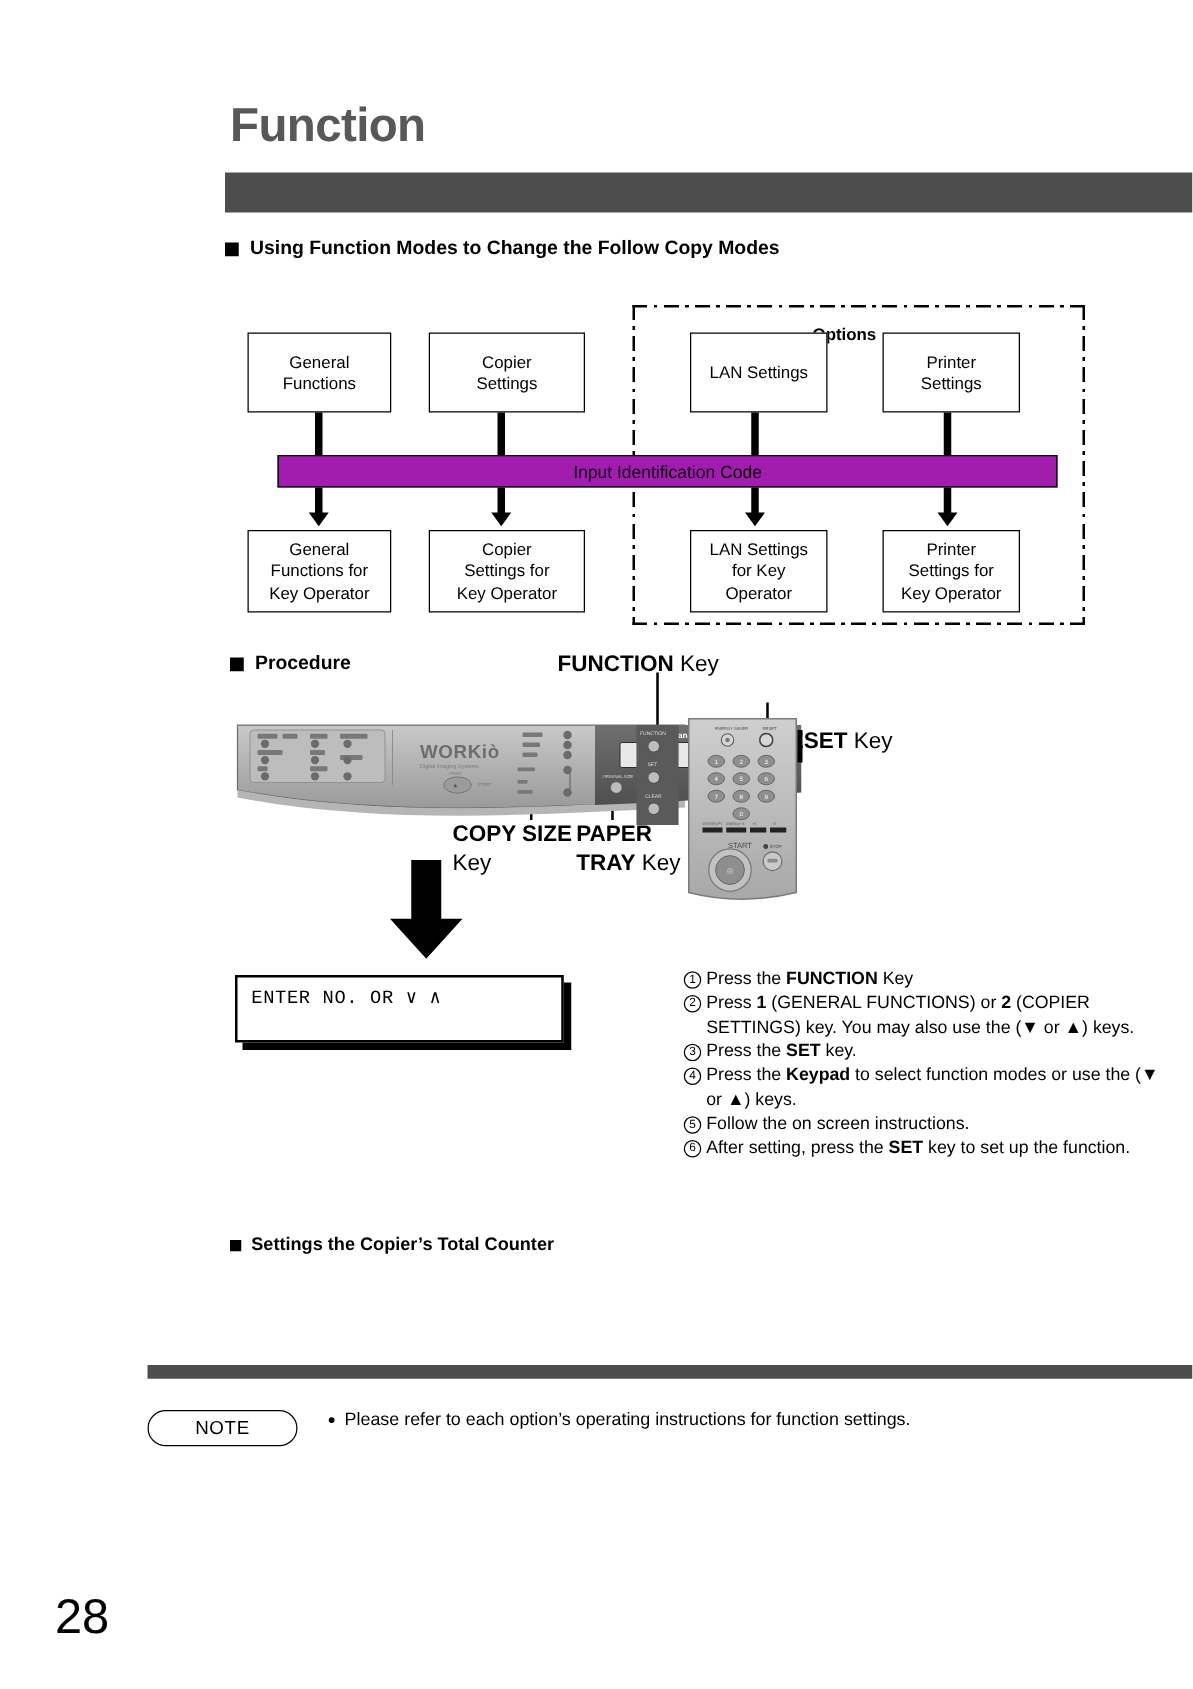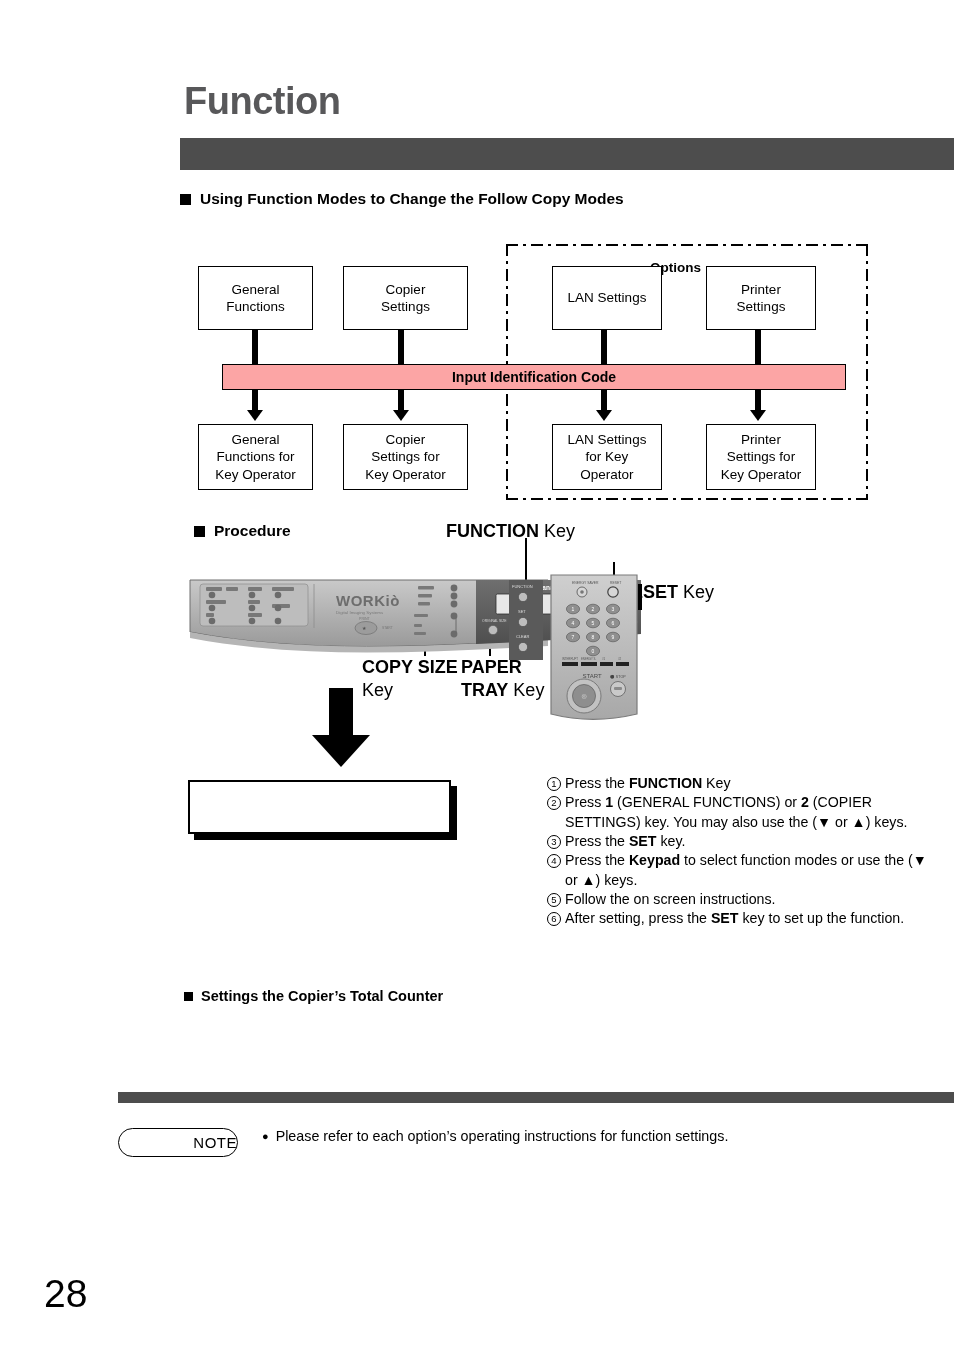--- a/index.html
+++ b/index.html
@@ -39,23 +39,23 @@
     display:flex; align-items:center; justify-content:center; text-align:center;
     font-size:13.5px; line-height:1.28; color:#000; padding:2px;
   }
   .vline { position:absolute; background:#000; width:6px; }
   .arrow-down {
     position:absolute; width:0;height:0;
     border-left:8px solid transparent; border-right:8px solid transparent;
     border-top:11px solid #000;
   }
   .idbar {
-    position:absolute; border:1.6px solid #000; background:#fca5a5;
+    position:absolute; border:1.6px solid #000; background:#a21caf;
     display:flex; align-items:center; justify-content:center;
-    font-size:14px; font-weight:bold;
+    font-size:14px; font-weight:normal;
   }
   .opt-box {
     position:absolute; border:1.6px dashed #000; border-style:dashed;
     background:transparent;
   }
   .opt-label {
     position:absolute; background:#fff; padding:0 6px;
     font-size:13.5px; font-weight:bold;
   }
 
@@ -93,21 +93,21 @@
   .counter { position:absolute; left:184px; top:988px; width:660px; }
   .counter-head { font-size:14.5px; font-weight:bold; display:flex; gap:8px; align-items:center; }
   .counter-body { font-size:14.5px; line-height:1.4; margin-left:18px; margin-top:2px; }
   .counter-body b { font-weight:bold; }
 
   
   .foot-rule { position:absolute; left:118px; top:1092px; width:836px; height:11px; background:#4d4d4d; }
   .note-pill {
     position:absolute; left:118px; top:1128px; width:120px; height:29px;
     border:1.8px solid #000; border-radius:15px; background:#fff;
-    display:flex; align-items:center; justify-content:flex-end;
+    display:flex; align-items:center; justify-content:center;
     font-size:15px; letter-spacing:0.5px;
   }
   .note-text { position:absolute; left:262px; top:1128px; font-size:14.3px; display:flex; gap:7px; align-items:baseline;}
   .bullet { font-size:11px; line-height:1; position:relative; top:-1px;}
 
   .page-num { position:absolute; left:44px; top:1272px; font-size:39px; color:#000; }
 </style>
 </head>
 <body>
 
@@ -181,21 +181,21 @@
       <span>LAN Settings</span><br><span>for Key</span><br><span>Operator</span>
     </span>
   </div>
   <div class="fbox" style="left:526px; top:194px; width:110px; height:66px;">
     <span>
       <span>Printer</span><br><span>Settings for</span><br><span>Key Operator</span>
     </span>
   </div>
 </div>
 
-<div class="sec-head" style="left:194px; top:522px;">
+<div class="sec-head" style="left:184px; top:522px;">
   <span class="sq"></span>
   <span>Procedure</span>
 </div>
 
 <div class="callout-label" style="left:446px; top:521px;">
   <b>FUNCTION</b><span> Key</span>
 </div>
 <div class="leader" style="left:525px; top:538px; height:45px;"></div>
 
 <div class="callout-label" style="left:618px; top:546px;margin-top:36px;">
@@ -397,20 +397,21 @@
 </div>
 
 <div class="bigarrow">
   <svg width="62" height="80" viewBox="0 0 62 80" xmlns="http://www.w3.org/2000/svg">
     <path d="M19,0 L43,0 L43,47 L60,47 L31,79 L2,47 L19,47 Z" fill="#000"></path>
   </svg>
 </div>
 
 <div class="lcd-shadow"></div>
 <div class="lcd">
+  <div>ENTER NO. OR ∨ ∧</div>
 </div>
 
 <div class="steps">
   <div class="step">
     <span class="circ">1</span>
     <span class="step-txt">Press the <b>FUNCTION</b> Key</span>
   </div>
   <div class="step">
     <span class="circ">2</span>
     <span class="step-txt">Press <b>1</b> (GENERAL FUNCTIONS) or <b>2</b> (COPIER SETTINGS) key. You may also use the (▼ or ▲) keys.</span>

